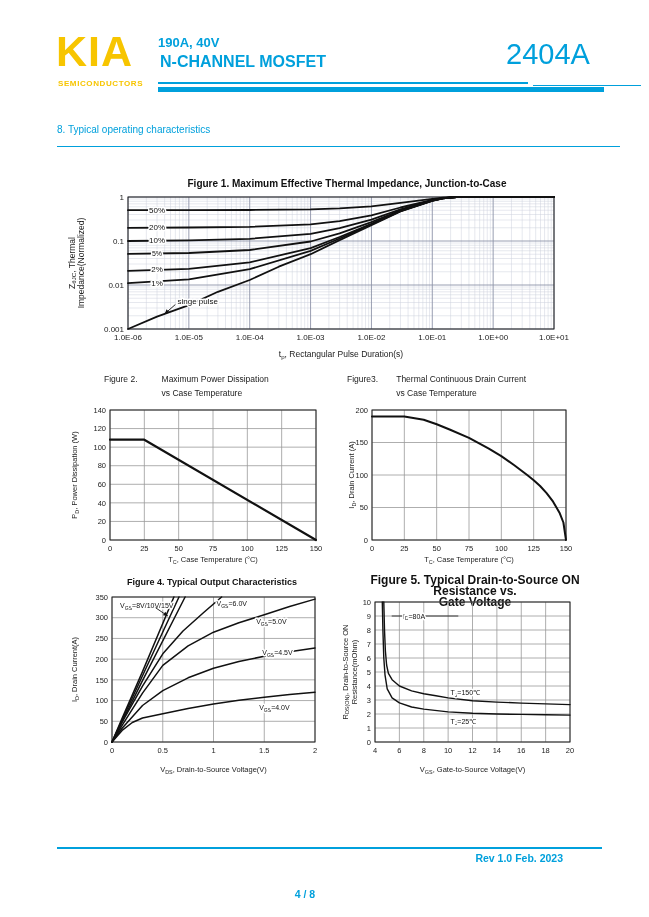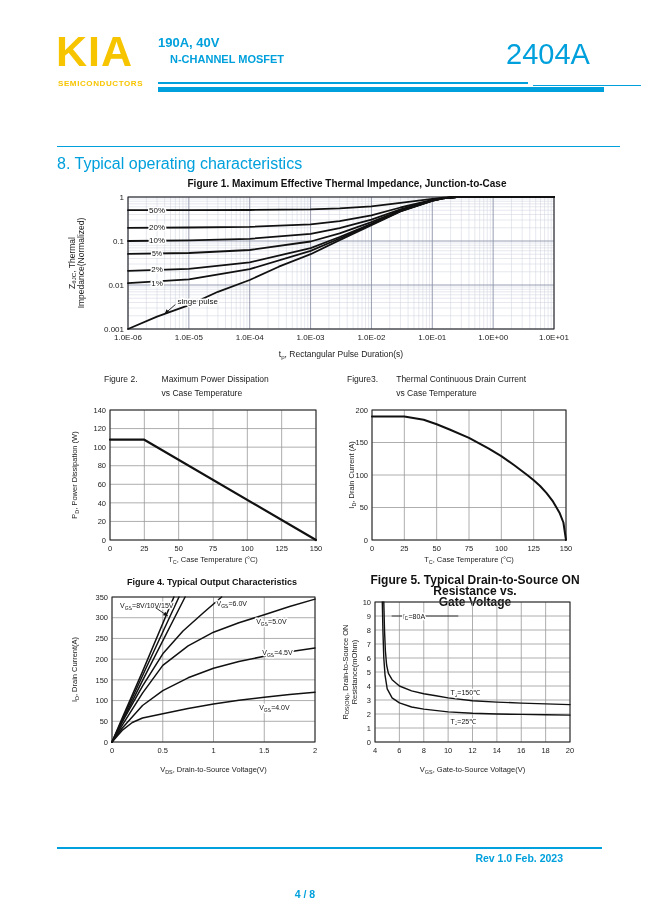--- a/index.html
+++ b/index.html
@@ -3,28 +3,28 @@
 <meta charset="utf-8">
 <style>
   html,body{margin:0;padding:0;background:#fff;}
   .page{position:relative;width:649px;height:917px;background:#fff;overflow:hidden;
         font-family:"Liberation Sans",sans-serif;color:#111;}
   .abs{position:absolute;}
   
   .logo{left:56px;top:30px;font-size:43px;font-weight:bold;color:var(--brand);line-height:1;letter-spacing:1px;}
   .logo-sub{left:58px;top:79px;font-size:8px;font-weight:bold;color:var(--brand);letter-spacing:.6px;}
   .rating{left:158px;top:35px;font-size:13px;font-weight:bold;color:var(--accent);}
-  .device{left:170px;top:53px;font-size:11px;font-weight:bold;color:var(--accent);}
+  .device{left:160px;top:53px;font-size:16px;font-weight:bold;color:var(--accent);}
   .part{left:506px;top:38px;font-size:29px;color:var(--accent);}
   .rule{background:var(--accent);}
   .rule-a{left:158px;top:82px;width:370px;height:1.5px;}
   .rule-b{left:533px;top:85px;width:108px;height:1px;}
   .rule-thick{left:158px;top:87px;width:446px;height:5px;}
   
-  .section-heading{left:57px;top:124px;font-size:16px;color:var(--accent);margin-top:31px;}
+  .section-heading{left:57px;top:124px;font-size:10px;color:var(--accent);}
   .section-underline{left:57px;top:146px;width:563px;height:1px;background:var(--accent);}
   
   .fig1-title{left:97px;top:178px;width:500px;text-align:center;font-size:10px;font-weight:bold;color:#111;}
   .fig-head{display:flex;font-size:8.5px;color:#222;line-height:14px;}
   .fig2-head{left:104px;top:372px;gap:24px;}
   .fig3-head{left:347px;top:372px;gap:18px;}
   .fig4-title{left:72px;top:577px;width:280px;text-align:center;font-size:9px;font-weight:bold;color:#111;}
   .fig5-title{left:345px;top:575px;width:260px;text-align:center;font-size:12px;font-weight:bold;color:#111;line-height:11px;}
   svg{position:absolute;overflow:visible;}
   .svg1{left:62px;top:191px;}

